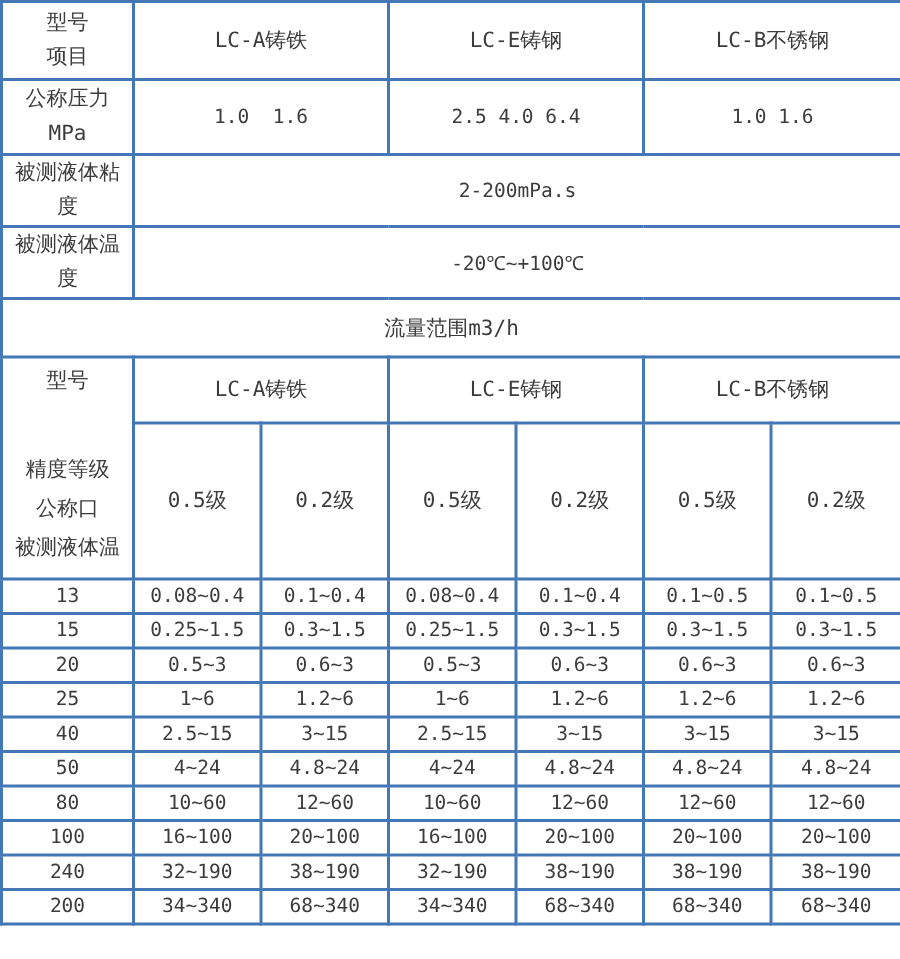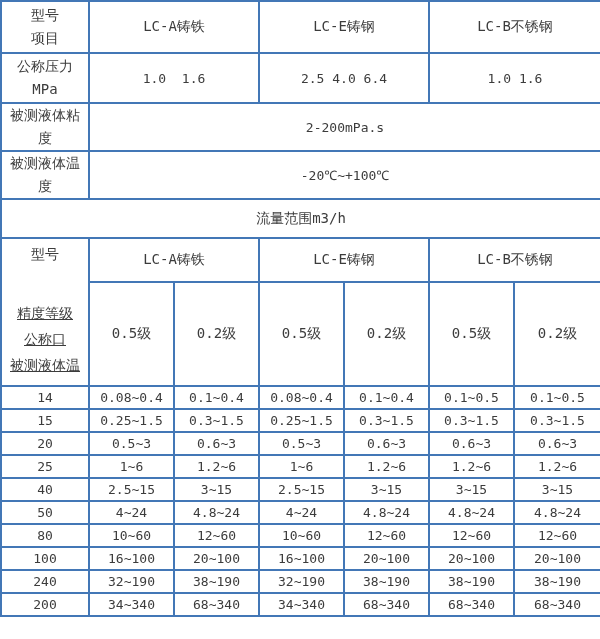--- a/index.html
+++ b/index.html
@@ -17,21 +17,21 @@
   tr.r-banner  td{height:37px;}
   tr.r-model2  td{height:40px;}
   tr.r-class   td{height:98px;margin-top:12px;}
   tr.r-data    td{height:21px;}
   .cjk{font-size:14px;}
   .two-line div{line-height:23px;font-size:14px;}
   .pre{white-space:pre;margin-top:37px;}
   .corner2{display:flex;flex-direction:column;justify-content:space-between;
            align-items:center;height:134px;padding:5px 0 7px 0;}
   .corner2 .top-label{font-size:14px;line-height:20px;}
-  .dn-label div{font-size:14px;line-height:26px;text-decoration:underline;}
+  .dn-label div{font-size:14px;line-height:26px;}
 </style>
 </head>
 <body>
 
 <table class="spec">
   <colgroup>
     <col style="width:88px">
       <col style="width:85px">
       <col style="width:85px">
     <col style="width:85px">
@@ -100,21 +100,21 @@
   <tr class="r-class">
     <td class="cjk">0.5级</td>
     <td class="cjk">0.2级</td>
     <td class="cjk">0.5级</td>
     <td class="cjk">0.2级</td>
     <td class="cjk">0.5级</td>
     <td class="cjk">0.2级</td>
   </tr>
 
   <tr class="r-data">
-    <td>14</td>
+    <td>13</td>
     <td>0.08~0.4</td>
     <td>0.1~0.4</td>
     <td>0.08~0.4</td>
     <td>0.1~0.4</td>
     <td>0.1~0.5</td>
     <td>0.1~0.5</td>
   </tr>
   <tr class="r-data">
     <td>15</td>
     <td>0.25~1.5</td>

